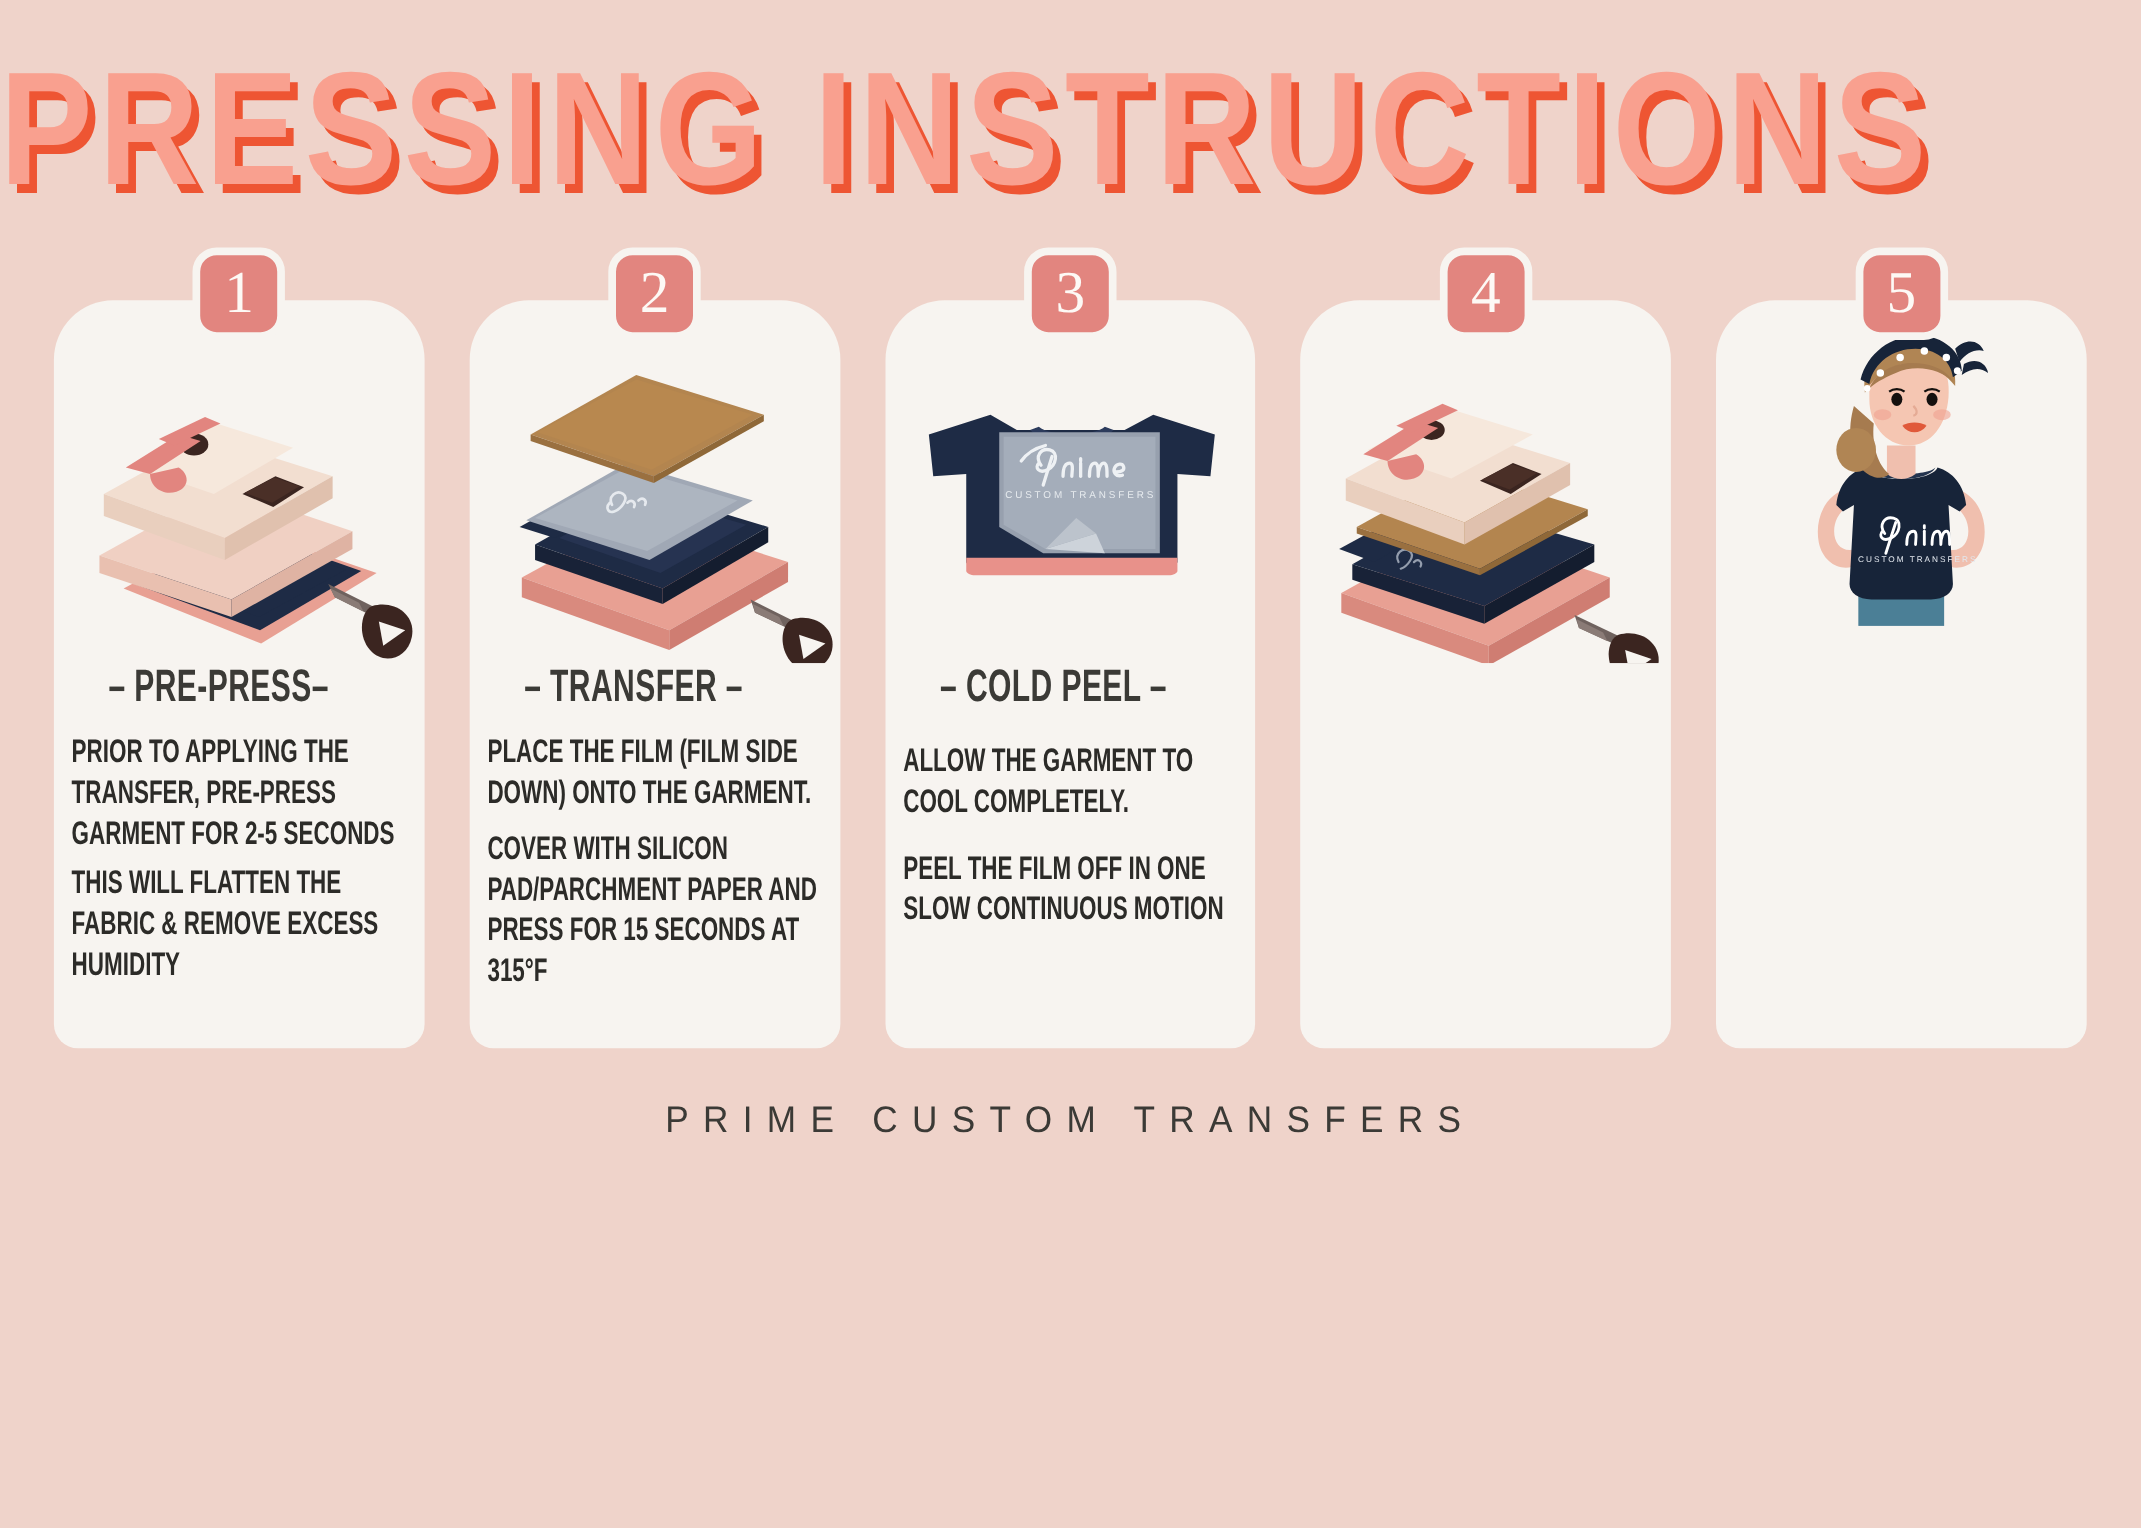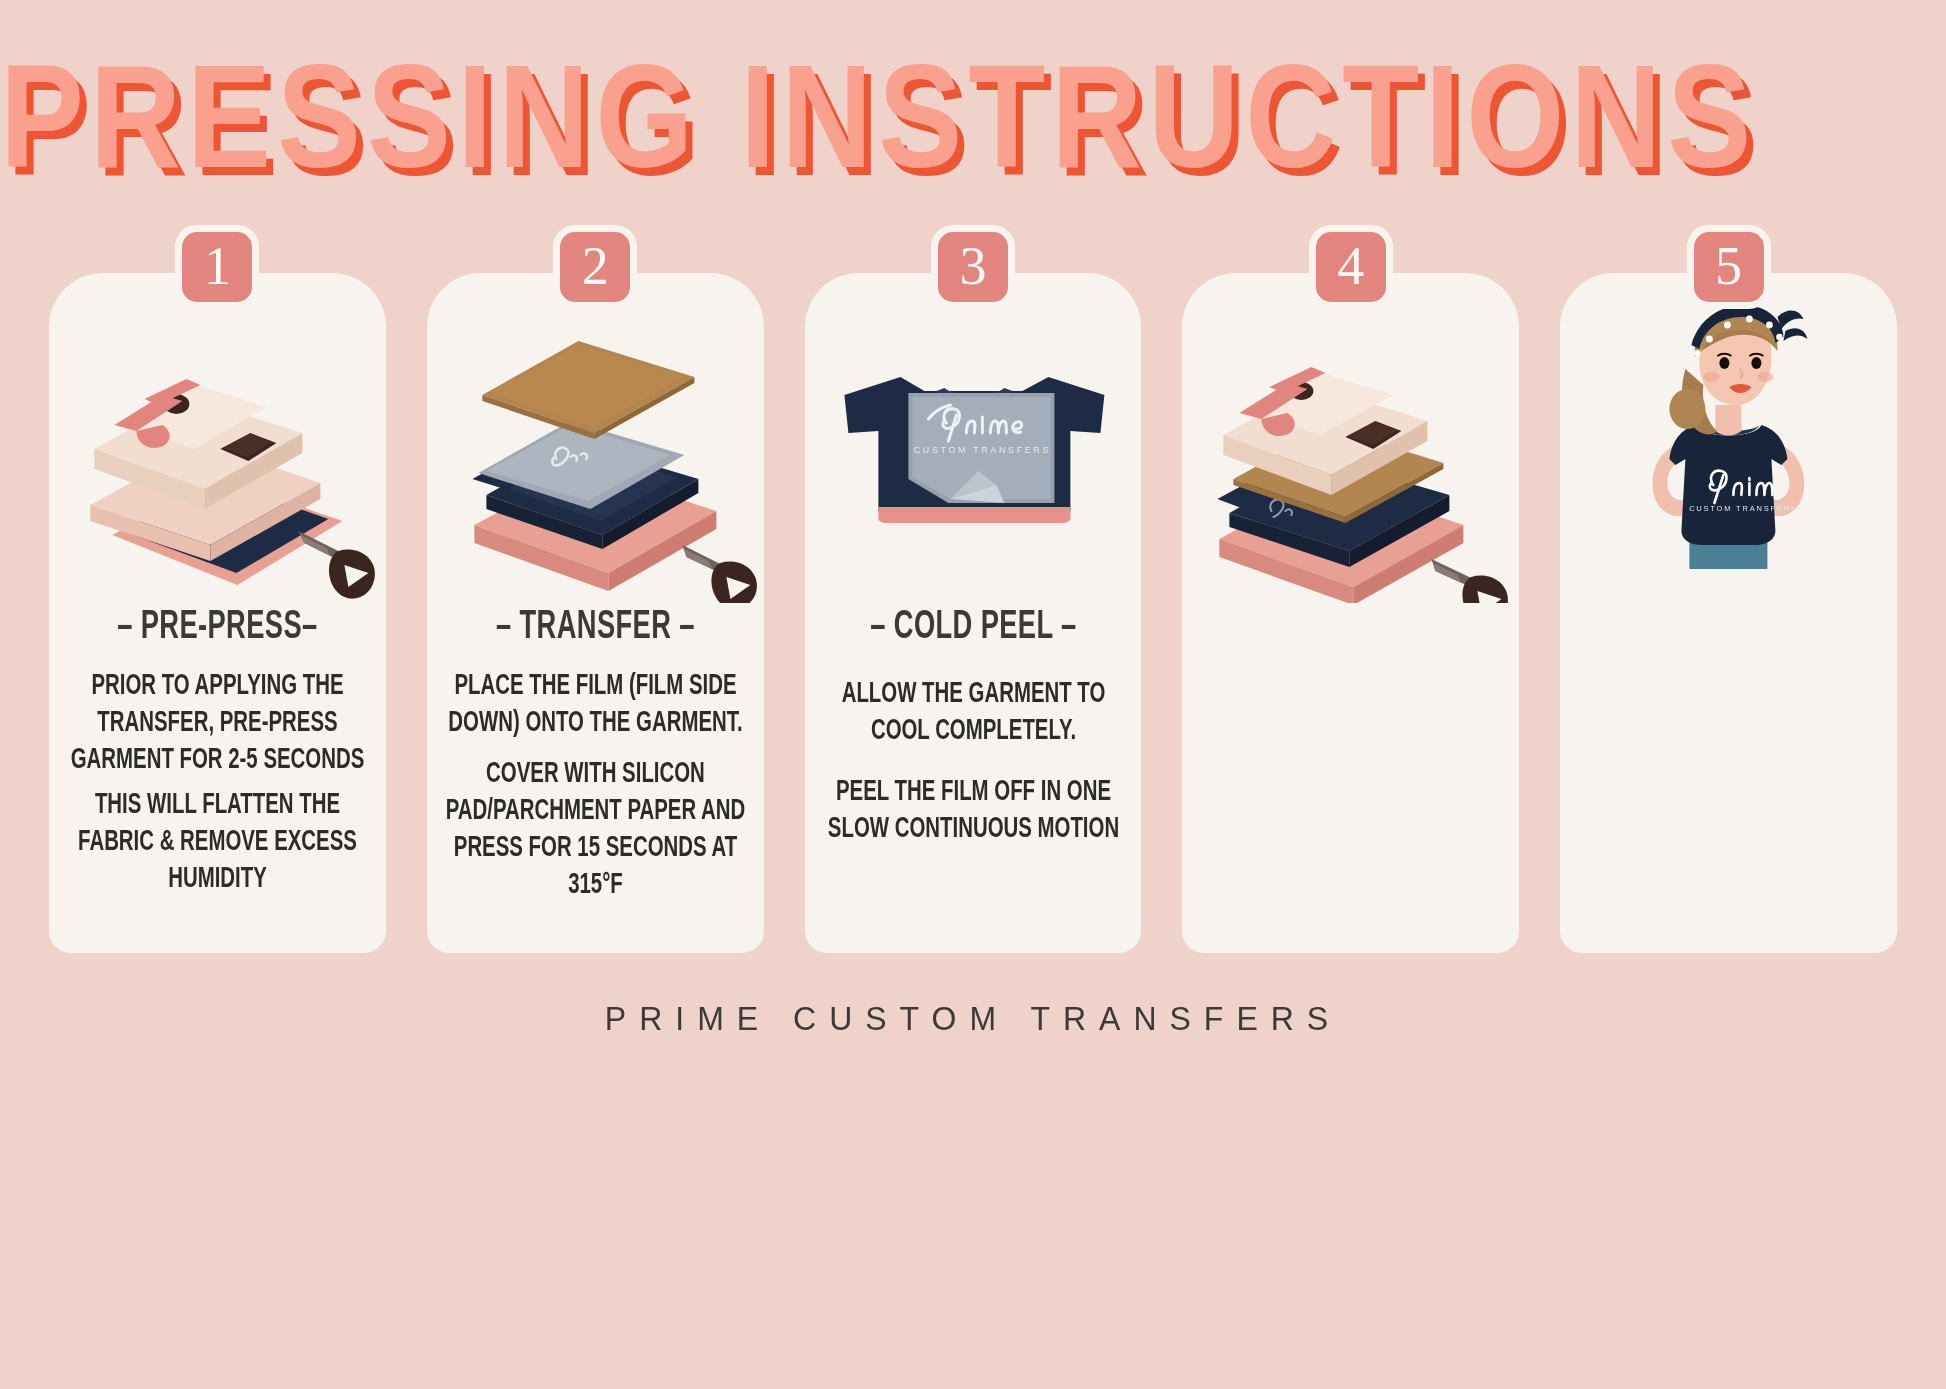--- a/index.html
+++ b/index.html
@@ -96,21 +96,21 @@
     flex:0 0 330px;
     overflow:hidden;
     text-decoration:underline;
   }
   .illo svg{ display:block; width:100%; height:100%; }
 
   
   .txt{
     width:100%;
     padding:0 16px;
-    text-align:center;
+    text-align:left;
     flex:1 1 auto;
   }
   .heading{
     font-size:35px;
     font-weight:bold;
     color:#3b3a36;
     letter-spacing:0.5px;
     transform:scaleX(0.78) scaleY(1.18);
     transform-origin:center top;
     white-space:nowrap;

